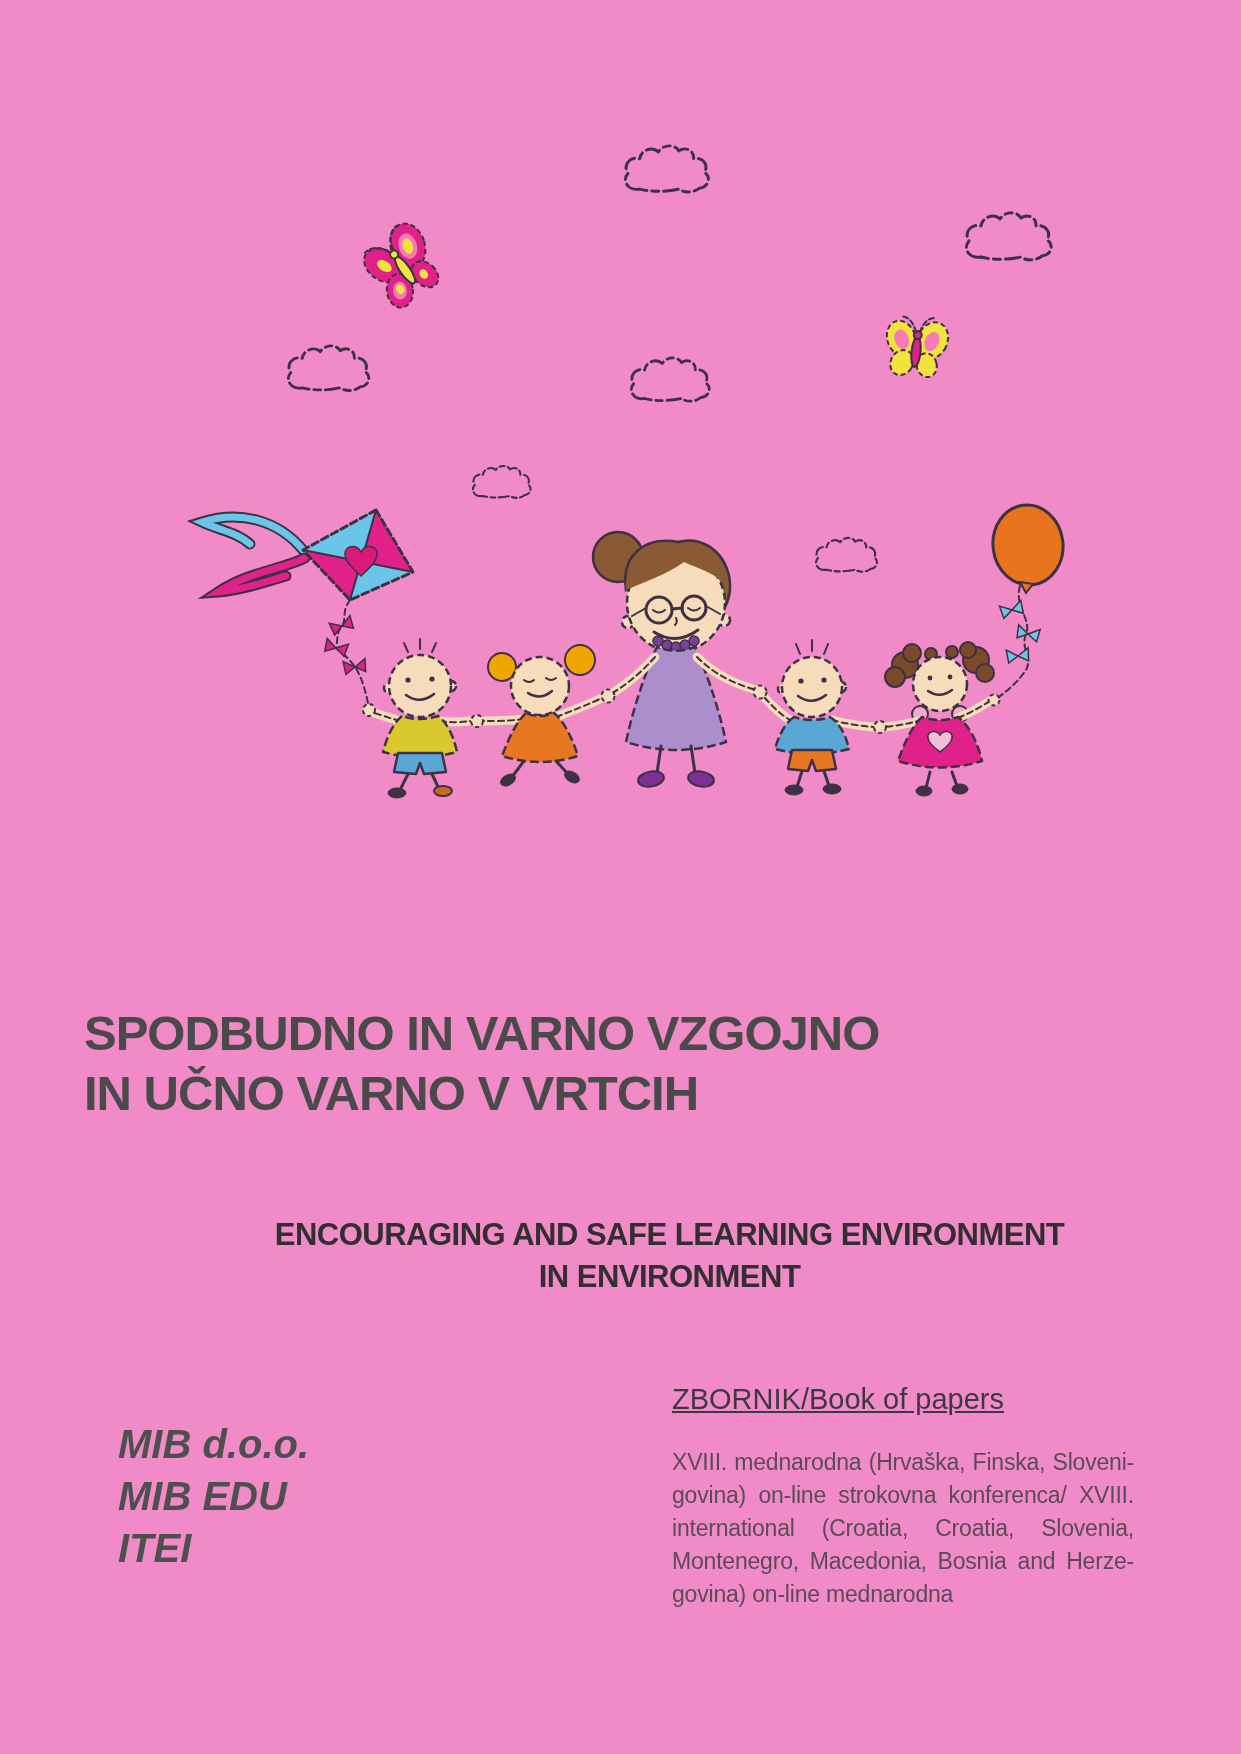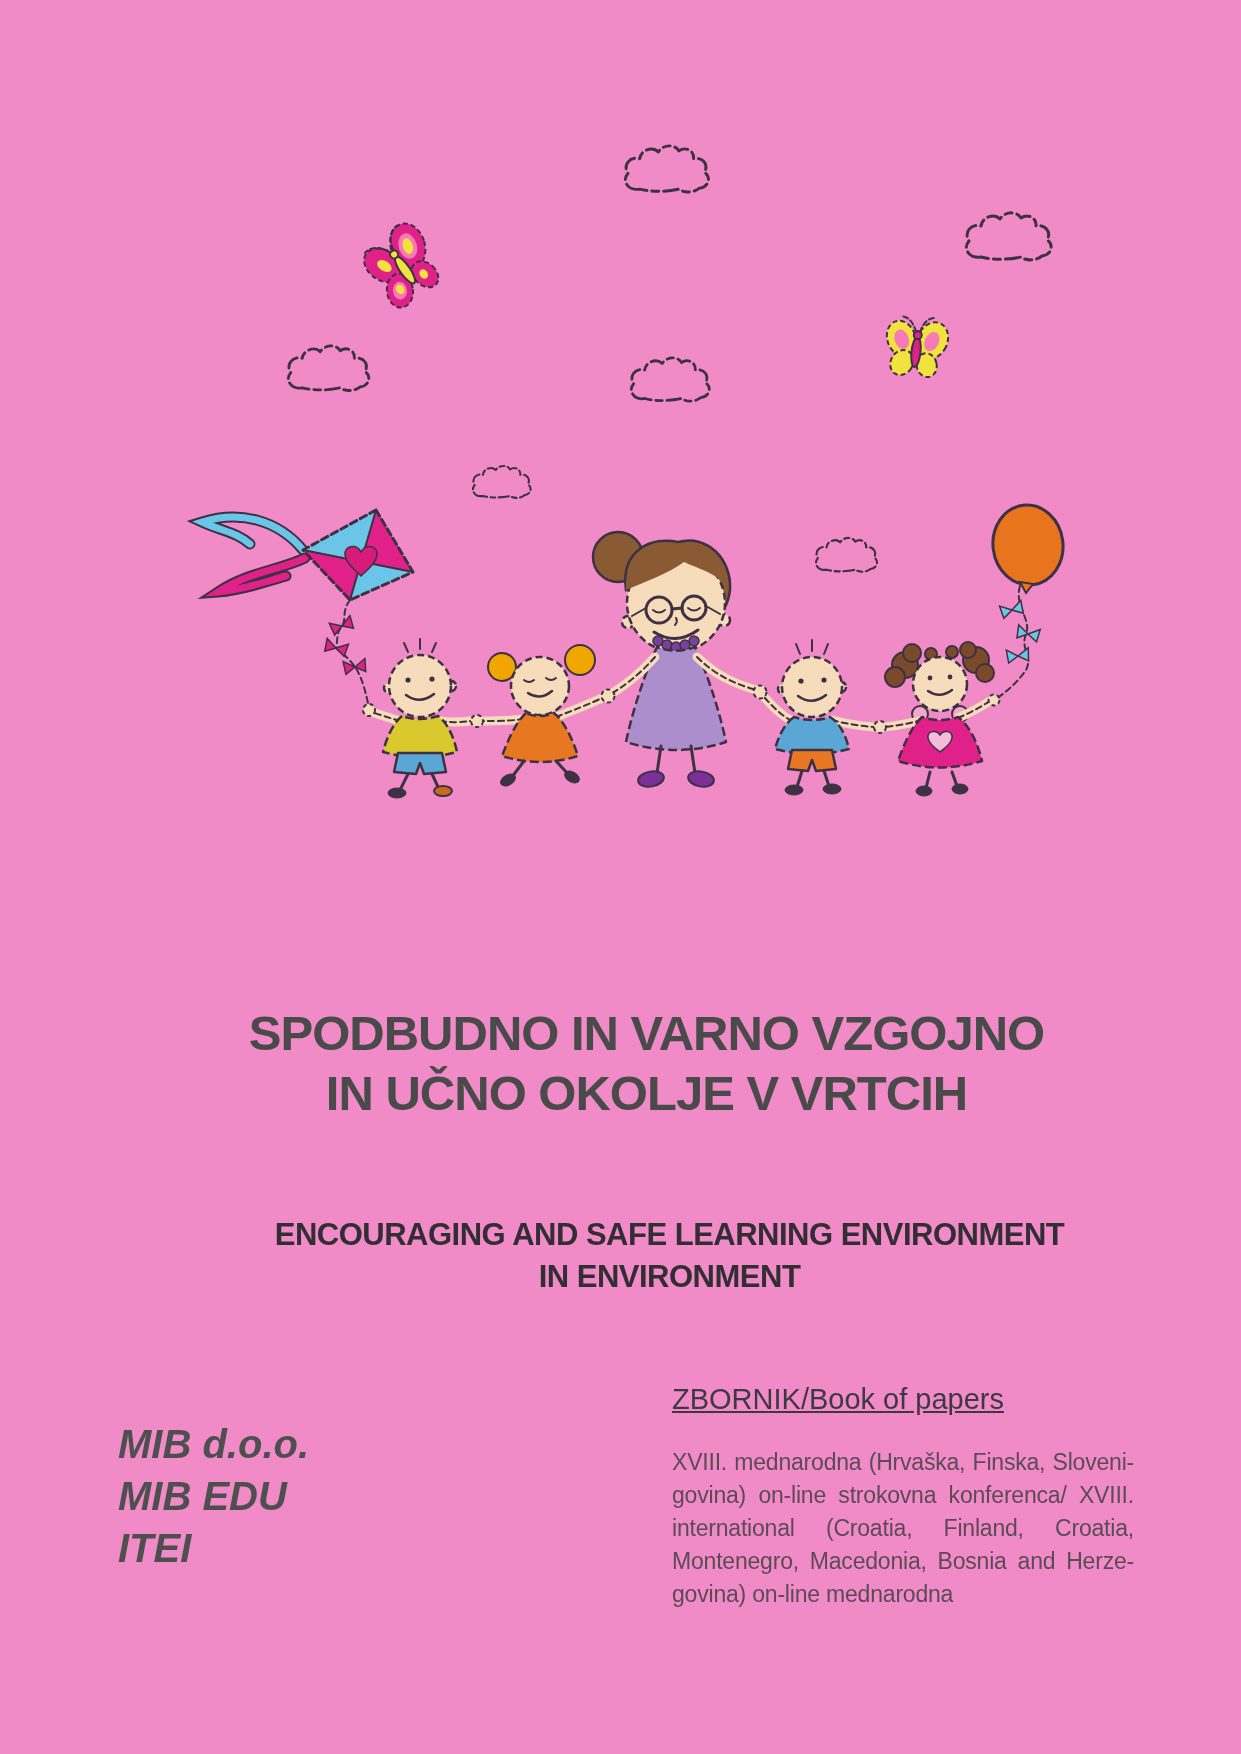--- a/index.html
+++ b/index.html
@@ -4,21 +4,21 @@
 <style>
   html,body{margin:0;padding:0;}
   body{
     width:1241px;height:1754px;position:relative;overflow:hidden;
     background:var(--background,#f18bc8);
     font-family:"Liberation Sans",sans-serif;
   }
   .abs{position:absolute;}
   
   #title{
-    left:69px;top:1003px;width:1155px;text-align:center;
+    left:84px;top:1003px;width:1155px;
     font-weight:bold;font-size:49px;line-height:60px;letter-spacing:-1px;
     color:var(--title-color,#4a4a4a);
   }
   #subtitle{
     left:92px;top:1214px;width:1155px;text-align:center;
     font-weight:bold;font-size:31px;line-height:42px;letter-spacing:-0.5px;
     color:var(--subtitle-color,#332e33);
   }
   #publishers{
     left:118px;top:1418px;width:420px;
@@ -258,35 +258,35 @@
     <circle cx="854" cy="580" r="5.5" class="handF"></circle>
     <path d="M790,652 L786,668" class="leg"></path>
     <path d="M812,652 L817,666" class="leg"></path>
     <ellipse cx="784" cy="671" rx="8" ry="5" class="shoeDark"></ellipse>
     <ellipse cx="820" cy="669" rx="8" ry="5" class="shoeDark"></ellipse>
   </g>
 </svg>
 
 <div id="title" class="abs">
   <div>SPODBUDNO IN VARNO VZGOJNO</div>
-  <div>IN UČNO OKOLJE V VRTCIH</div>
+  <div>IN UČNO VARNO V VRTCIH</div>
 </div>
 
 <div id="subtitle" class="abs">
   <div>ENCOURAGING AND SAFE LEARNING ENVIRONMENT</div>
   <div>IN ENVIRONMENT</div>
 </div>
 
 <div id="publishers" class="abs">
     <div class="pub-line">MIB d.o.o.</div>
     <div class="pub-line">MIB EDU</div>
     <div class="pub-line last">ITEI</div>
   </div>
 
 <div id="colophon-heading" class="abs">ZBORNIK/Book of papers</div>
 
 <div id="colophon-body" class="abs">
     <div class="line">XVIII. mednarodna (Hrvaška, Finska, Sloveni-</div>
     <div class="line">govina) on-line strokovna konferenca/ XVIII.</div>
-    <div class="line">international (Croatia, Finland, Croatia,</div>
+    <div class="line">international (Croatia, Croatia, Slovenia,</div>
     <div class="line">Montenegro, Macedonia, Bosnia and Herze-</div>
     <div class="line last">govina) on-line mednarodna</div>
   </div>
 
 </body></html>

